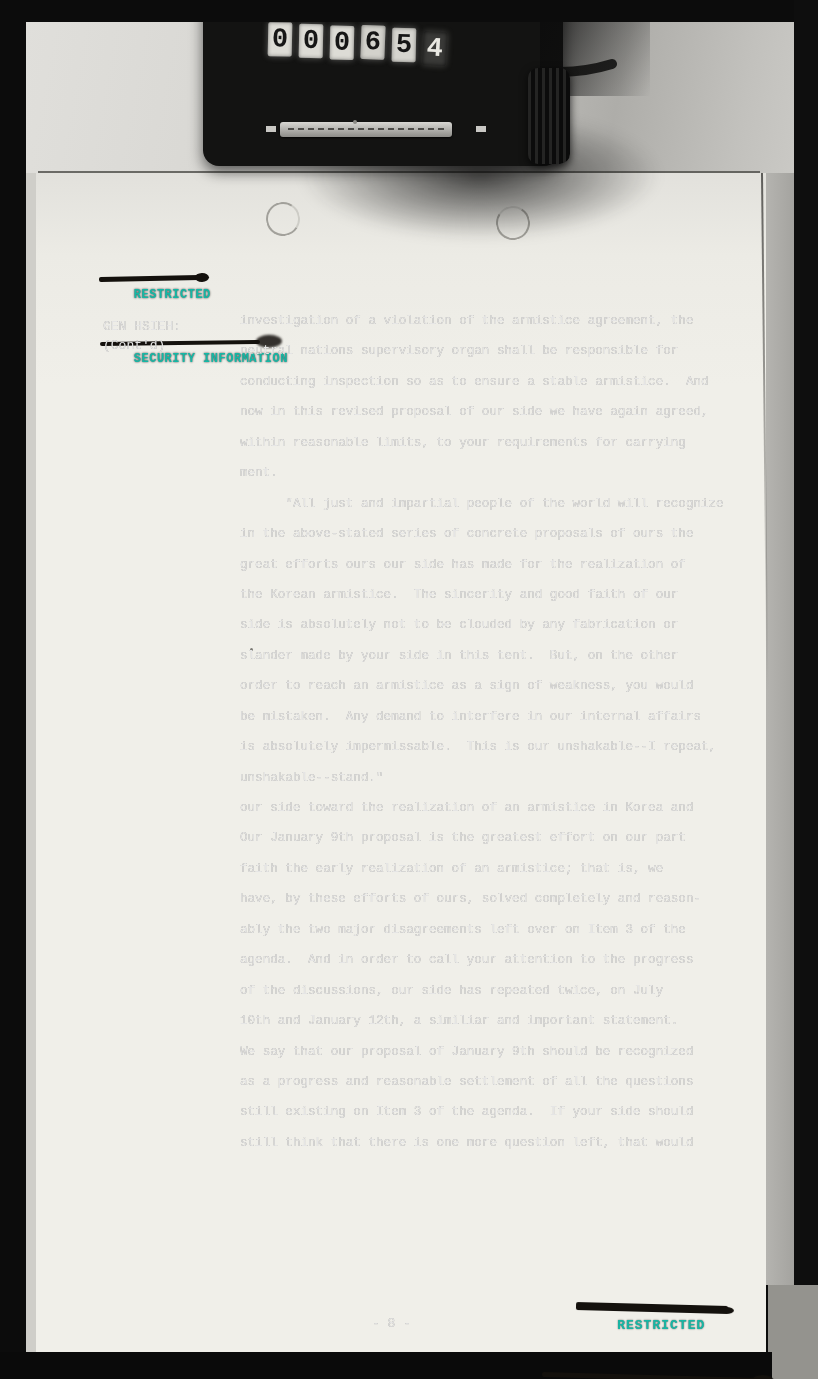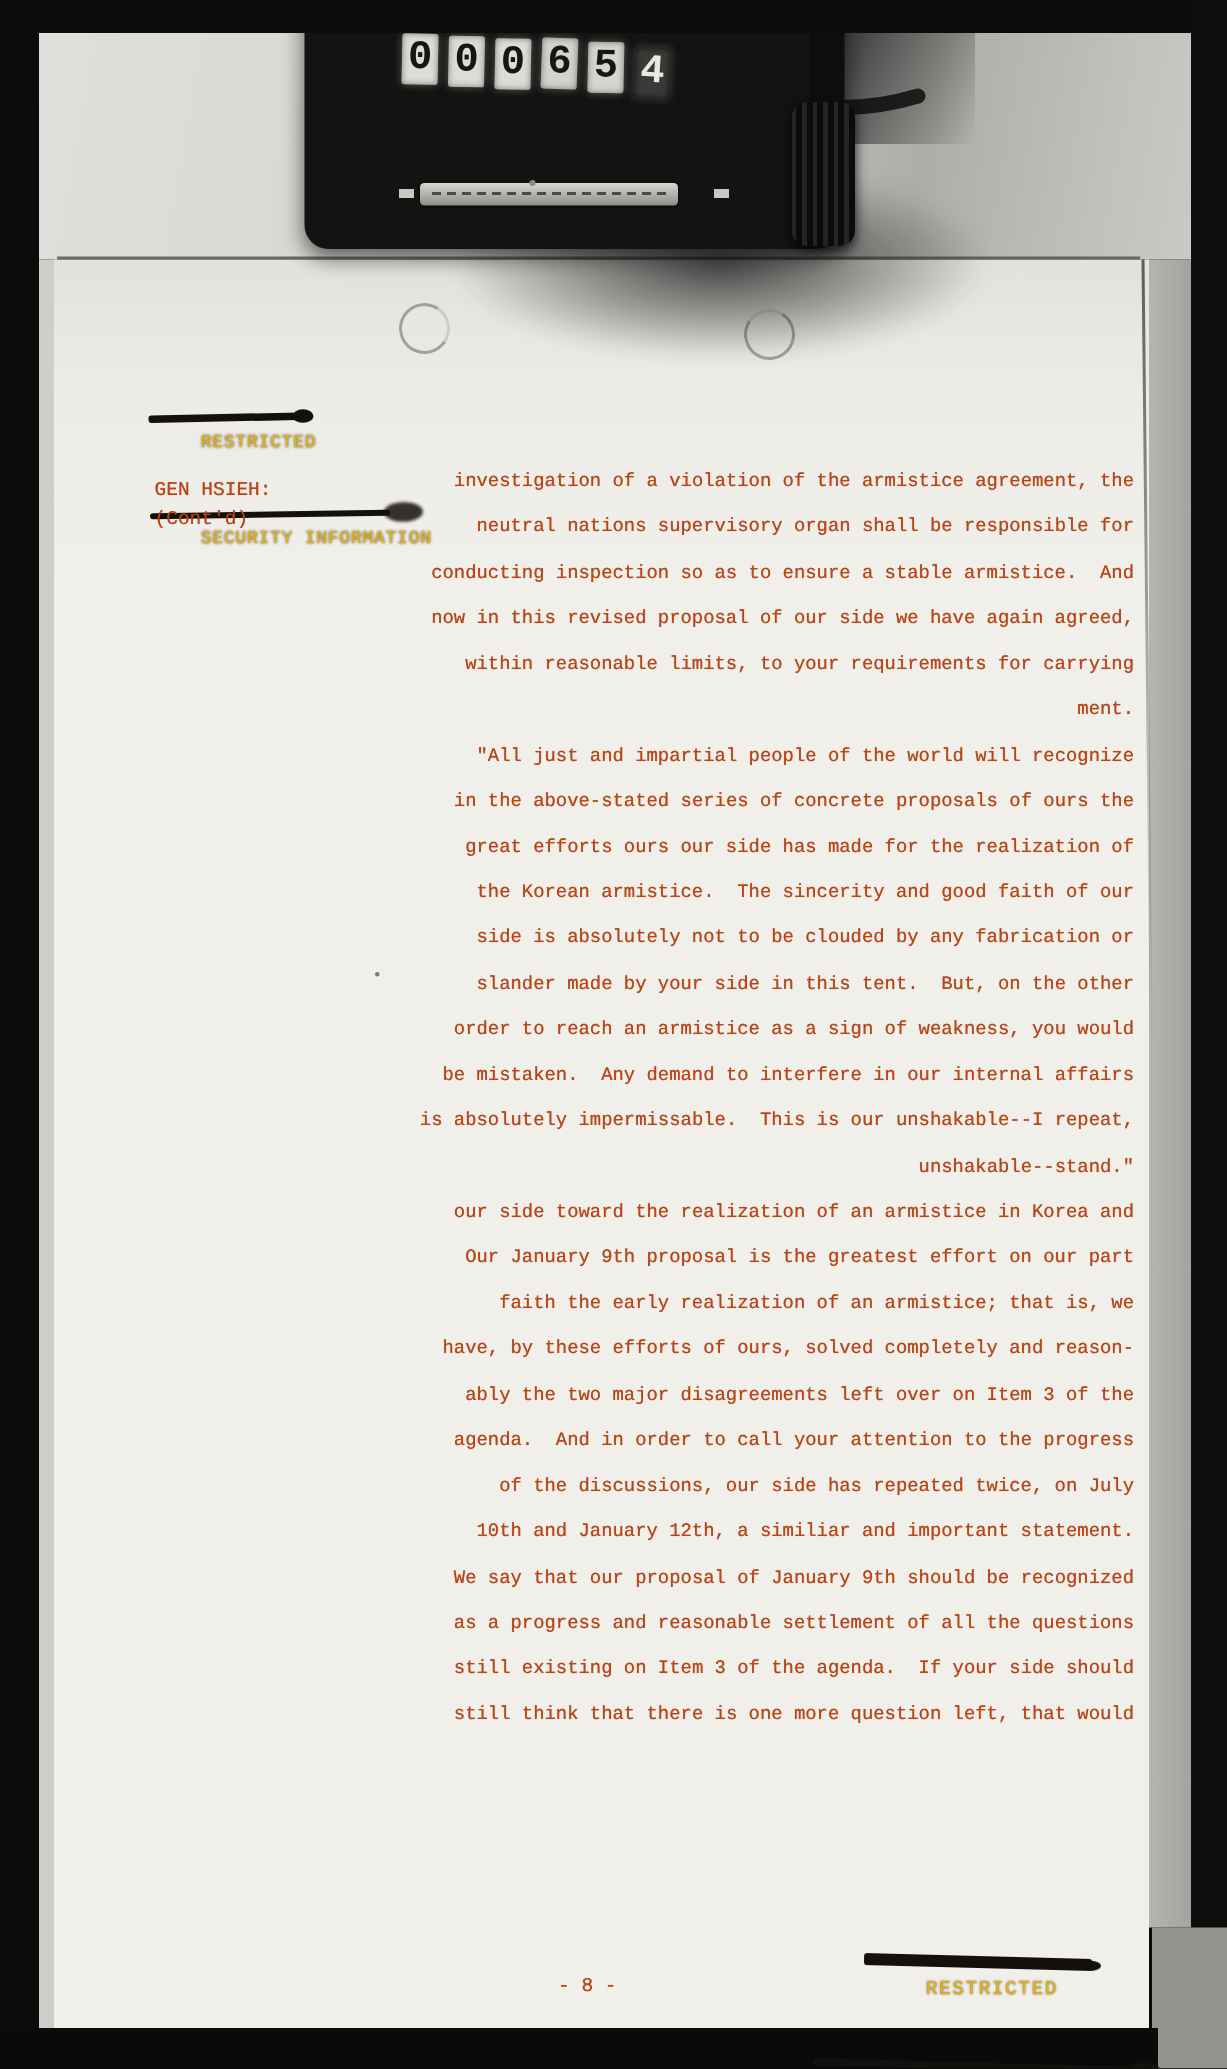--- a/index.html
+++ b/index.html
@@ -85,29 +85,29 @@
     width:30px;height:30px;border-radius:50%;
     border:2.5px solid rgba(125,124,118,.65);
     transform:rotate(-12deg);
   }
   .hole.h1{left:266px;top:202px;border-right-color:rgba(125,124,118,.25);}
   .hole.h2{left:496px;top:206px;border-top-color:rgba(125,124,118,.2);}
   .speck1{left:250px;top:648px;width:3px;height:3px;border-radius:50%;background:#7c7b76;}
   .speck2{left:353px;top:120px;width:4px;height:4px;border-radius:50%;background:#8b8a85;}
 
   
-  .typed{color:#c2410c;text-shadow:0 0 .5px rgba(59,56,51,.6);}
+  .typed{color:#e5e5e5;text-shadow:0 0 .5px rgba(59,56,51,.6);}
   .speaker{left:103px;top:317px;font-size:13px;line-height:19px;white-space:pre;}
   .bodytext{left:240px;top:314px;width:516px;font-size:12.6px;}
-  .tline{height:30.45px;white-space:pre;text-align:right;}
+  .tline{height:30.45px;white-space:pre;}
 
   .pagenum{left:372px;top:1316px;font-size:13px;}
 
   
-  .stamp{color:#eab308;font-weight:normal;}
+  .stamp{color:#14b8a6;font-weight:bold;}
   .stamp .sline{position:relative;white-space:pre;}
   .strike{position:absolute;background:#14110d;border-radius:2px;}
   .stamp-top{left:103px;top:271px;font-size:12px;letter-spacing:.5px;line-height:16px;}
   .stamp-top .sline{text-shadow:0 0 2px rgba(23,19,15,.9);}
   .stamp-top .s1{left:-4px;top:5px;width:102px;height:5px;transform:rotate(-1.2deg);}
   .stamp-top .s1::after{content:"";position:absolute;right:-8px;top:-2px;width:14px;height:9px;border-radius:50%;background:#14110d;}
   .stamp-top .s2{left:-3px;top:6px;width:160px;height:4px;transform:rotate(-.8deg);}
   .stamp-top .s2::after{content:"";position:absolute;right:-22px;top:-5px;width:26px;height:13px;border-radius:50%;background:rgba(20,17,13,.85);filter:blur(1px);}
   .stamp-bottom{left:540px;top:1300px;font-size:13px;letter-spacing:1px;line-height:17px;}
   .stamp-bottom .sline{text-shadow:0 0 1.5px rgba(23,19,15,.8);}

